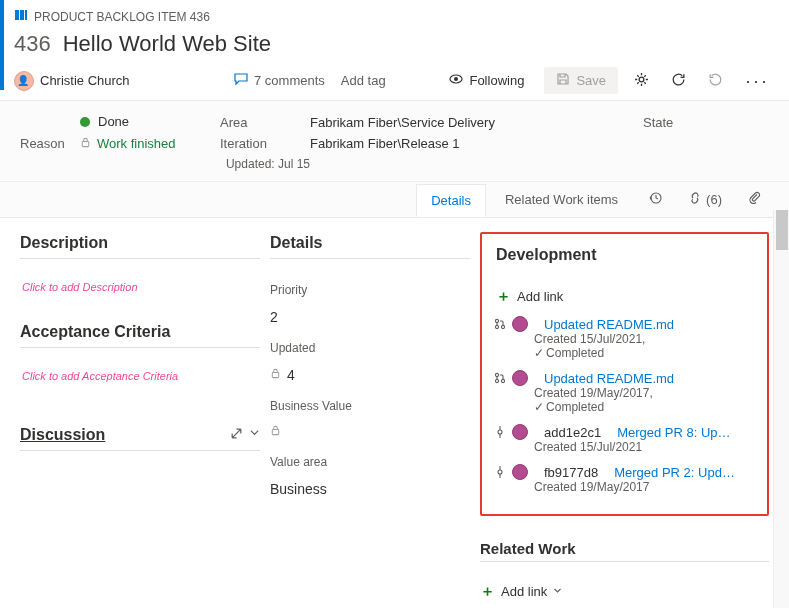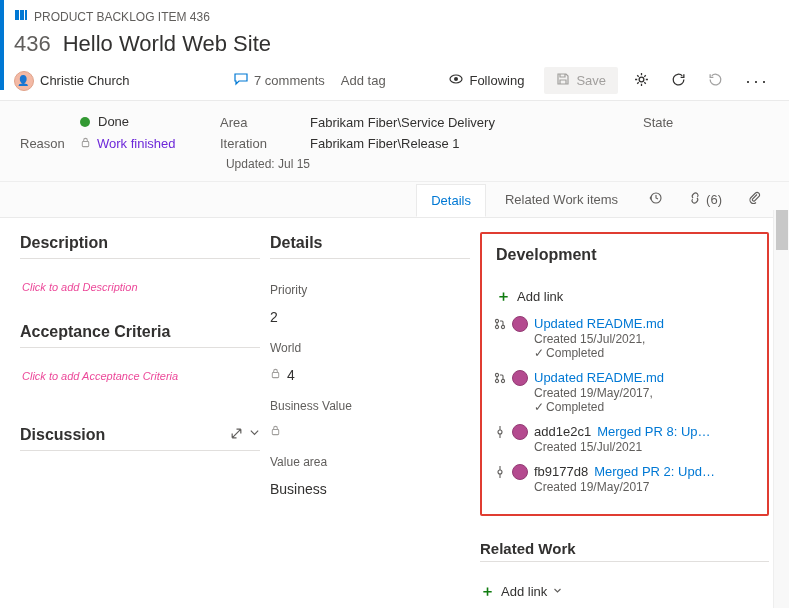--- a/index.html
+++ b/index.html
@@ -46,29 +46,29 @@
   .placeholder { color: #ec4899; font-style: italic; font-size: 11px; padding: 4px 2px; }
   .fieldlbl { color: #605e5c; font-size: 12px; margin-top: 6px; }
   .fieldval { color: #323130; font-size: 14px; margin-top: 2px; display: flex; align-items: center; gap: 6px; }
 
   .dev-box { border: 2px solid #e03c31; padding: 10px 14px; border-radius: 2px; }
   .addlink { display: flex; align-items: center; gap: 6px; font-size: 13px; color: #323130; margin: 6px 0 10px 0; cursor: pointer; }
   .plus { color: #107c10; font-size: 15px; font-weight: bold; }
 
   .link-item { margin: 6px 0 10px 0; padding-left: 16px; position: relative; font-size: 13px; }
   .link-item .icon-left { position: absolute; left: -2px; top: 2px; color: #605e5c; font-size: 12px; }
-  .link-row { display: flex; align-items: flex-start; gap: 6px; }
+  .link-row { display: flex; align-items: center; gap: 16px; }
   .link-title { color: #0078d4; cursor: pointer; }
   .link-meta { color: #605e5c; font-size: 12px; margin-left: 22px; }
   .check { color: #605e5c; margin-right: 2px; }
   .mini-av { width: 16px; height: 16px; border-radius: 50%; background: #b44a8f; display: inline-block; border:1px solid #933b74;}
 
   .related-h { font-size: 15px; font-weight: 600; margin: 14px 0 4px 0; padding-bottom: 4px; border-bottom: 1px solid #e1dfdd; }
 
-  .disc-h { display:flex; align-items:center; justify-content:space-between; }
+  .disc-h { display:flex; align-items:center; justify-content:space-between;text-decoration:underline; }
   .disc-icons { display:flex; gap:6px; color:#605e5c; font-size:12px;}
 
   .lock { color:#a19f9d; font-size: 12px;}
   .commit-hash { color:#323130; }
 
   .scrollbar { position:absolute; right:0; top:210px; width:16px; bottom:0; background:#f8f8f8; border-left:1px solid #eee;}
   .thumb { position:absolute; top:0; left:2px; width:12px; height:40px; background:#c8c8c8;}
 </style>
 </head>
 <body>
@@ -163,21 +163,21 @@
   <div style="grid-column:3; grid-row:1;">Fabrikam Fiber\Service Delivery</div>
 
   <div class="lbl" style="grid-column:1; grid-row:2;">Reason</div>
   <div class="reason-row" style="grid-column:1; grid-row:2; margin-left:60px;">
     <span class="lock">
       <svg width="11" height="11" viewBox="0 0 12 12">
           <rect x="2.5" y="5" width="7" height="5.5" rx="1" fill="none" stroke="#a19f9d" stroke-width="1.1"></rect>
           <path d="M4 5V3.5a2 2 0 0 1 4 0V5" fill="none" stroke="#a19f9d" stroke-width="1.1"></path>
         </svg>
     </span>
-    <span style="color:#6d28d9;">Work finished</span>
+    <span style="color:#15803d;">Work finished</span>
   </div>
 
   <div class="lbl" style="grid-column:2; grid-row:2;">Iteration</div>
   <div style="grid-column:3; grid-row:2;">Fabrikam Fiber\Release 1</div>
 </div>
 
 <div class="tabs">
   <div class="tab active">Details</div>
   <div class="tab">Related Work items</div>
   <div class="tab icon">
@@ -227,21 +227,21 @@
             </svg>
         </span>
       </span>
     </div>
   </div>
 
   <div class="col details">
     <div class="section-h">Details</div>
     <div class="fieldlbl">Priority</div>
     <div class="fieldval">2</div>
-    <div class="fieldlbl">World</div>
+    <div class="fieldlbl">Updated</div>
     <div class="fieldval">
       <span class="lock">
         <svg width="11" height="11" viewBox="0 0 12 12">
             <rect x="2.5" y="5" width="7" height="5.5" rx="1" fill="none" stroke="#a19f9d" stroke-width="1.1"></rect>
             <path d="M4 5V3.5a2 2 0 0 1 4 0V5" fill="none" stroke="#a19f9d" stroke-width="1.1"></path>
           </svg>
       </span>
       <span>4</span>
     </div>
     <div class="fieldlbl">Business Value</div>

